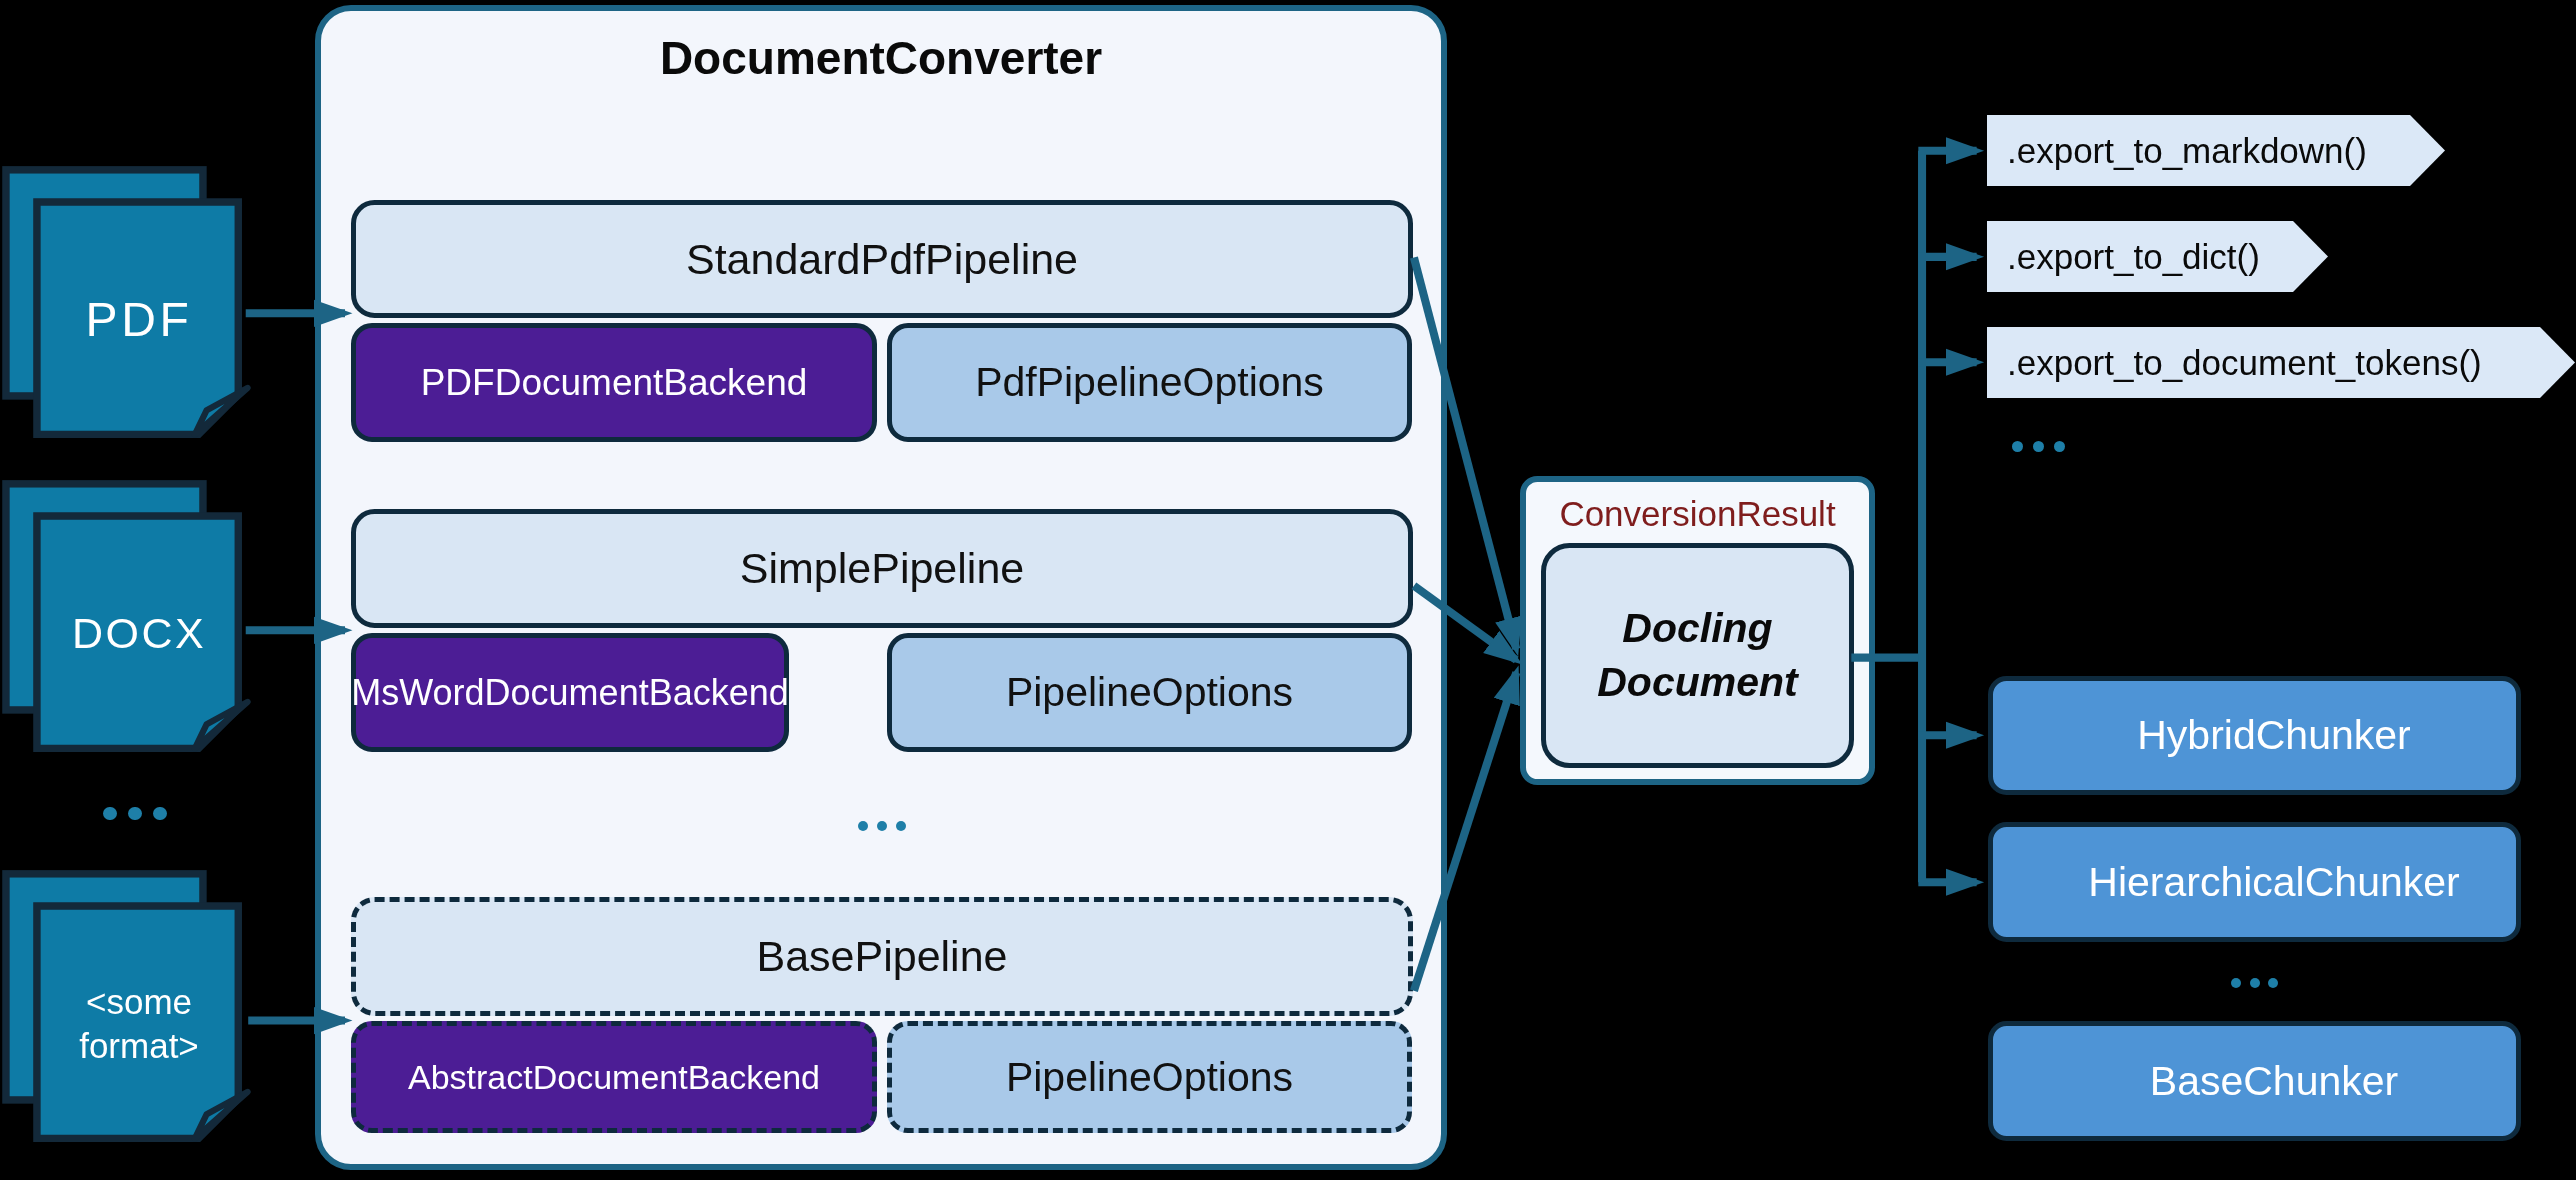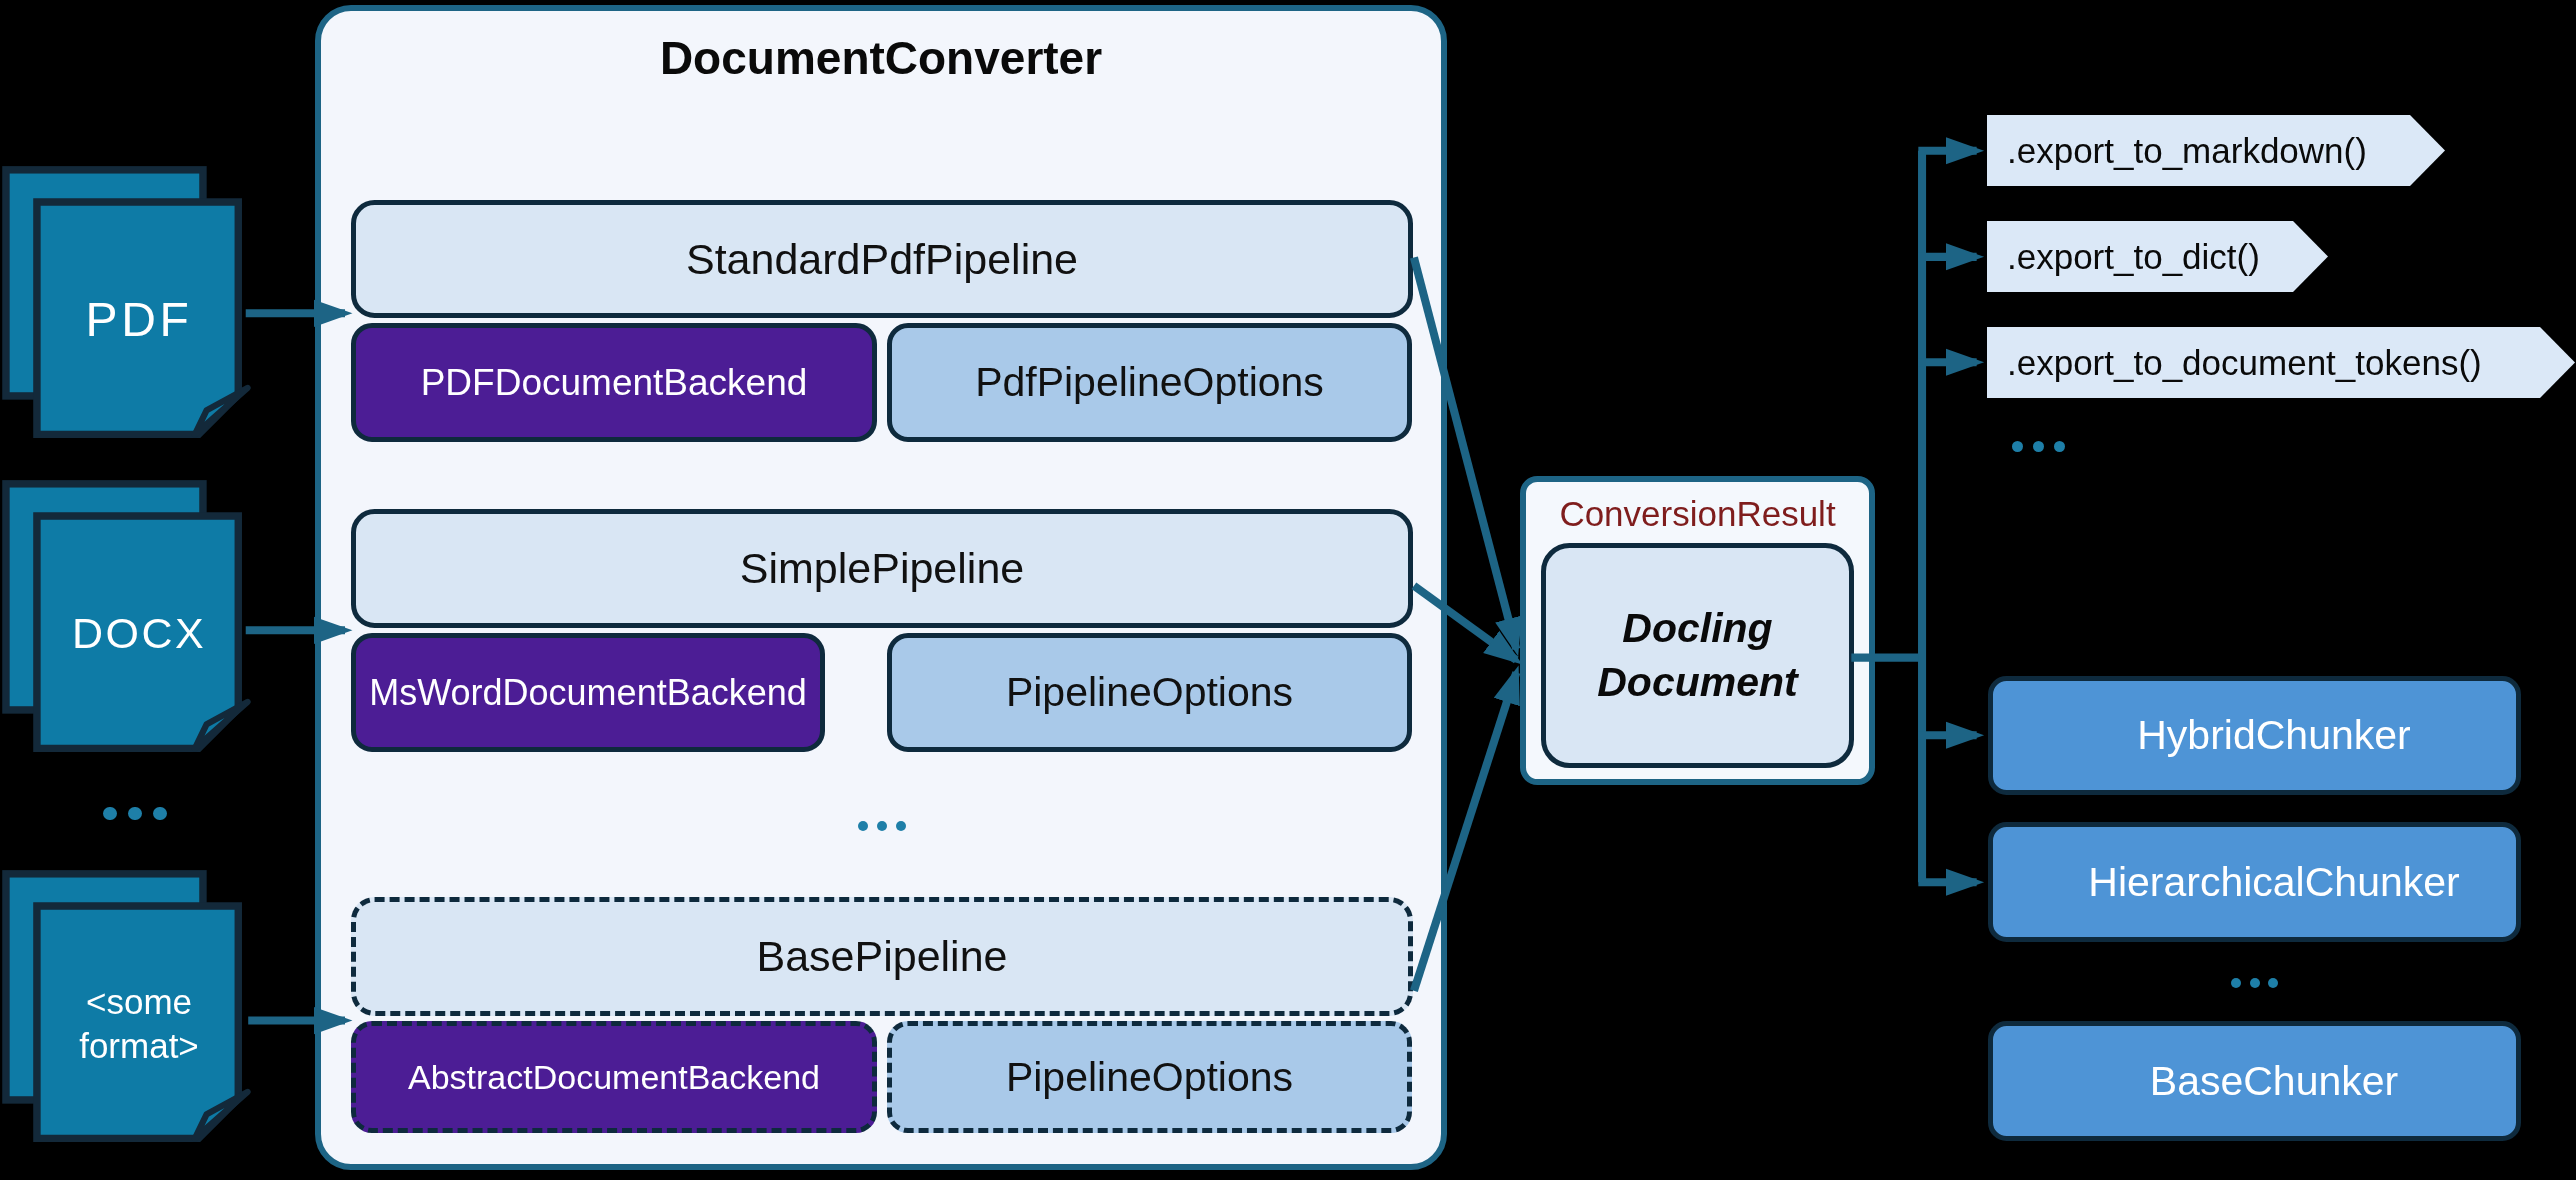--- a/index.html
+++ b/index.html
@@ -84,21 +84,21 @@
   <div class="abs center doclabel" style="top:907px;font-size:35px;padding:0 25px;">&lt;some format&gt;</div>
 
   <div class="abs converter"></div>
   <div class="abs center pipe" style="left:351px;top:200px;width:1062px;height:118px;">StandardPdfPipeline</div>
 
   <div class="abs center converter-title">DocumentConverter</div>
   <div class="abs center backend" style="left:351px;top:323px;width:526px;height:119px;font-size:37px;">PDFDocumentBackend</div>
   <div class="abs center opts" style="left:887px;top:323px;width:525px;height:119px;">PdfPipelineOptions</div>
 
   <div class="abs center pipe" style="left:351px;top:509px;width:1062px;height:119px;">SimplePipeline</div>
-  <div class="abs center backend" style="left:351px;top:633px;width:474px;height:119px;font-size:36px;">MsWordDocumentBackend</div>
+  <div class="abs center backend" style="left:351px;top:633px;width:438px;height:119px;font-size:36px;">MsWordDocumentBackend</div>
   <div class="abs center opts" style="left:887px;top:633px;width:525px;height:119px;">PipelineOptions</div>
 
   <div class="abs dots" style="left:826px;top:815px;width:112px;height:22.3px;">
     <span class="dot dot16"></span>
       <span class="dot dot16"></span>
       <span class="dot dot16"></span>
   </div>
 
   <div class="abs center pipe dashed" style="left:351px;top:897px;width:1062px;height:119px;">BasePipeline</div>
   <div class="abs center backend dashed" style="left:351px;top:1021px;width:526px;height:112px;font-size:34px;">AbstractDocumentBackend</div>

